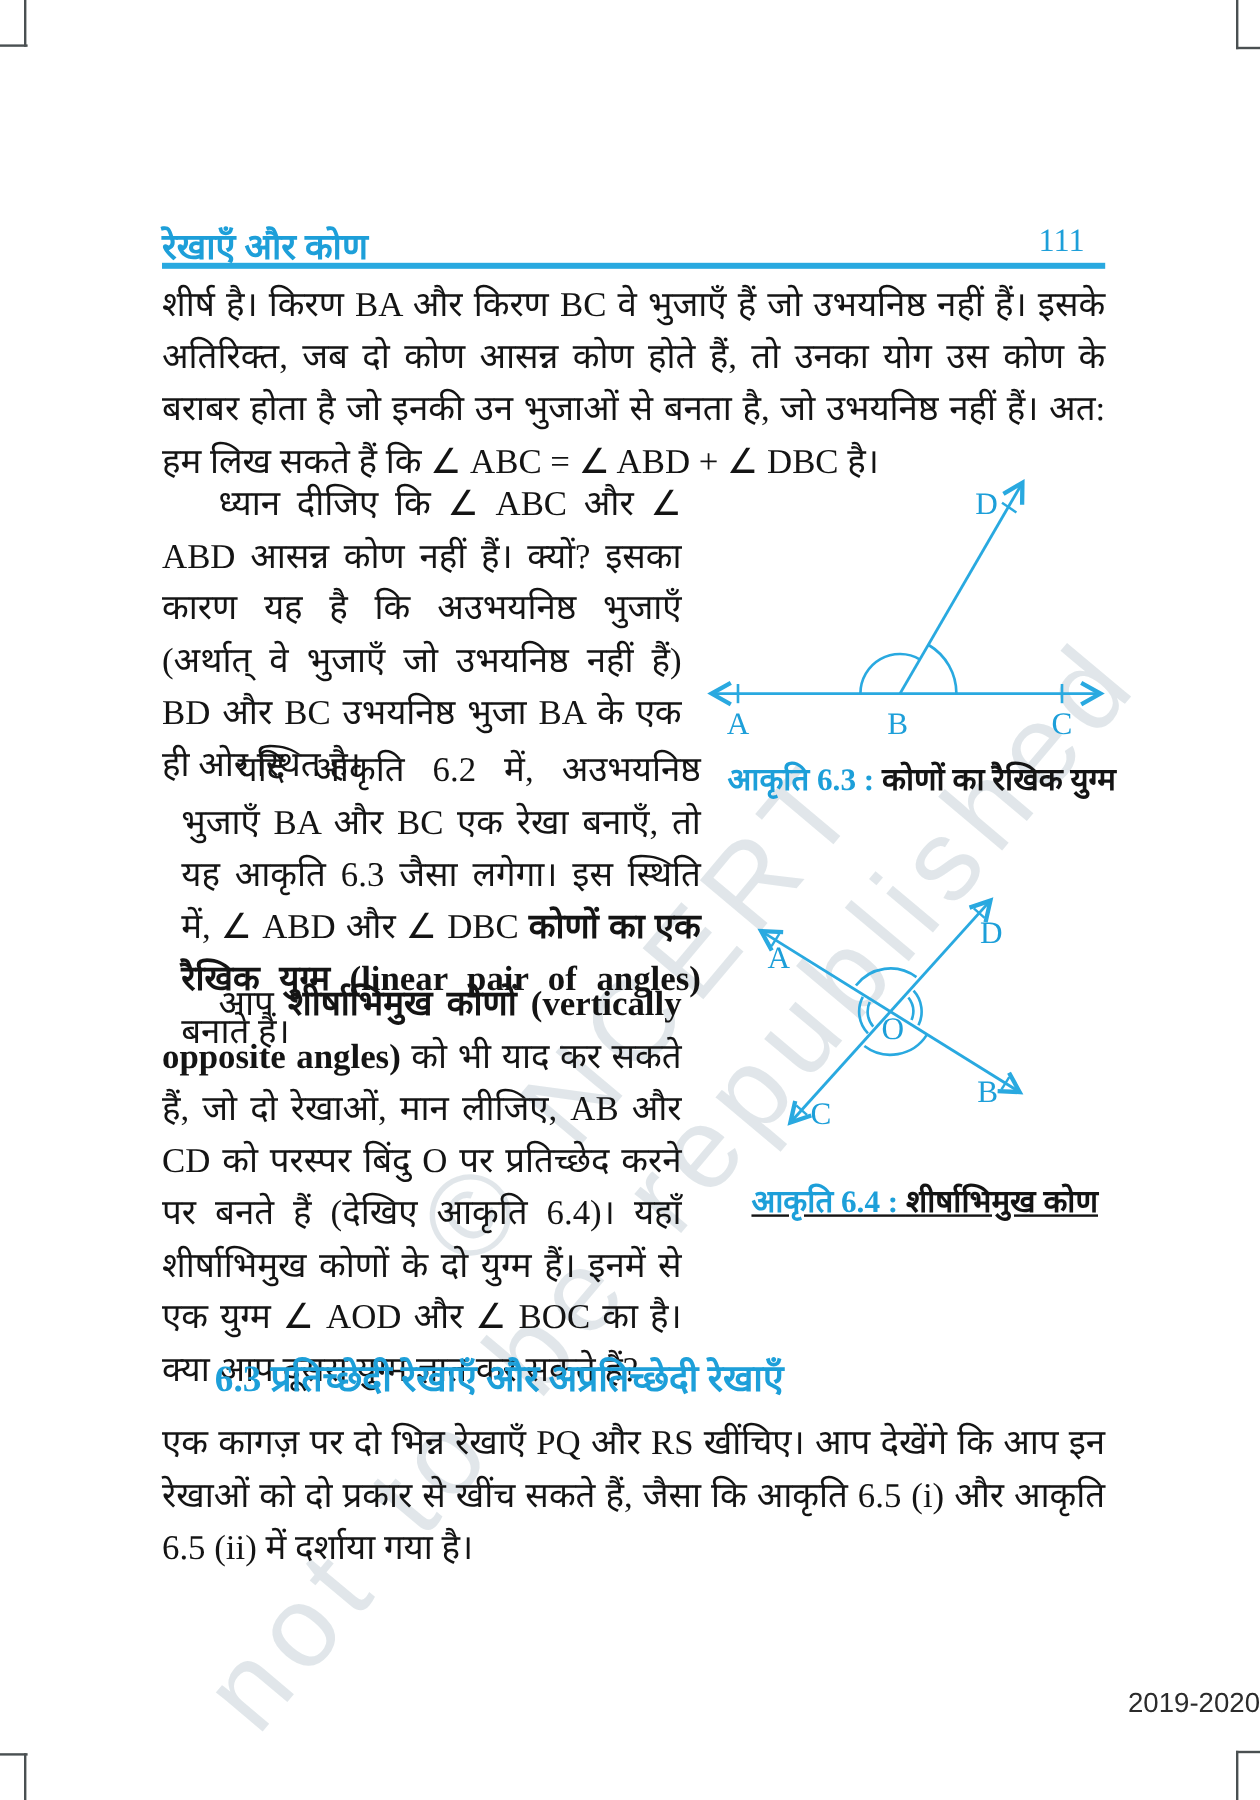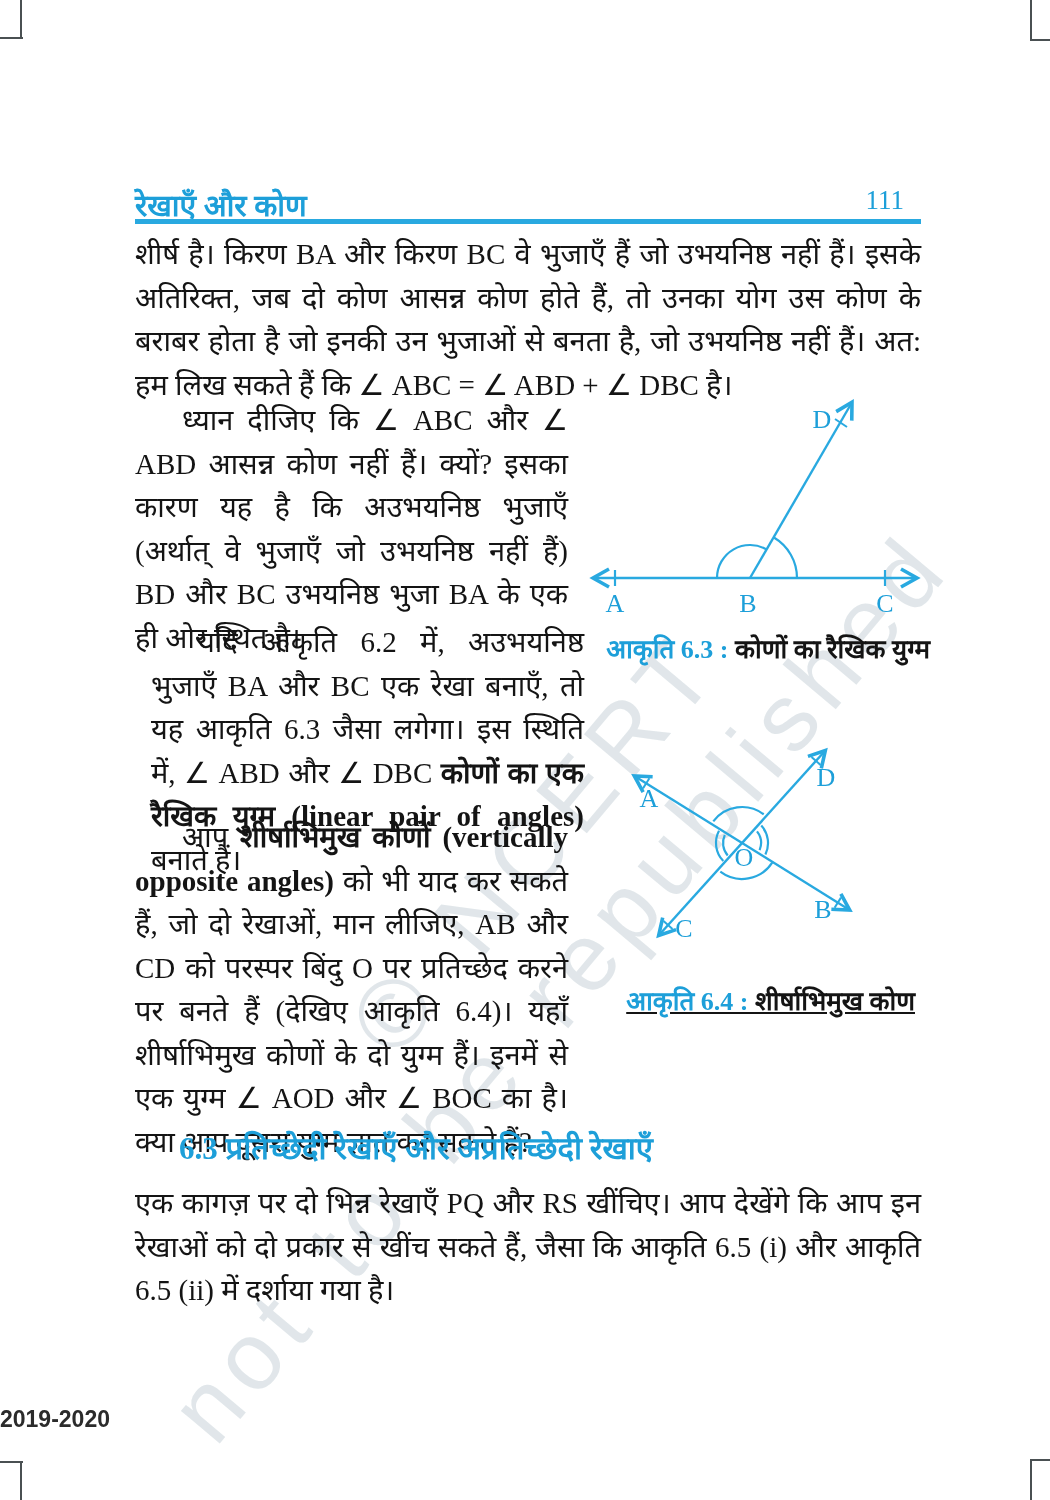--- a/index.html
+++ b/index.html
@@ -54,22 +54,22 @@
   .fig-svg { position:absolute; z-index:2; overflow:visible; }
   .fig-caption {
     position:absolute; z-index:2; text-align:right;
     font-size:26px; font-weight:bold; color:#141414;
   }
   .fig-caption .cap-num { color:#1d9fd9; font-weight:bold; }
   .fig-label { font-family:"Liberation Serif", serif; font-size:26px; fill:#1d9fd9; }
   
   .footer {
     position:absolute; left:0; top:1406px; width:100%; z-index:2;
-    text-align:left; font-family:"Liberation Sans", sans-serif;
-    font-size:23px; color:#2b2b2b;font-weight:bold;
+    text-align:right; font-family:"Liberation Sans", sans-serif;
+    font-size:23px; color:#2b2b2b;
   }
 </style>
 </head>
 <body>
 
 <div class="page">
 
   <div class="crop" style="left:20px;top:0;width:2px;height:39px;"></div>
   <div class="crop" style="left:0;top:37px;width:23px;height:2px;"></div>
   <div class="crop" style="left:1030px;top:0;width:2px;height:41px;"></div>

